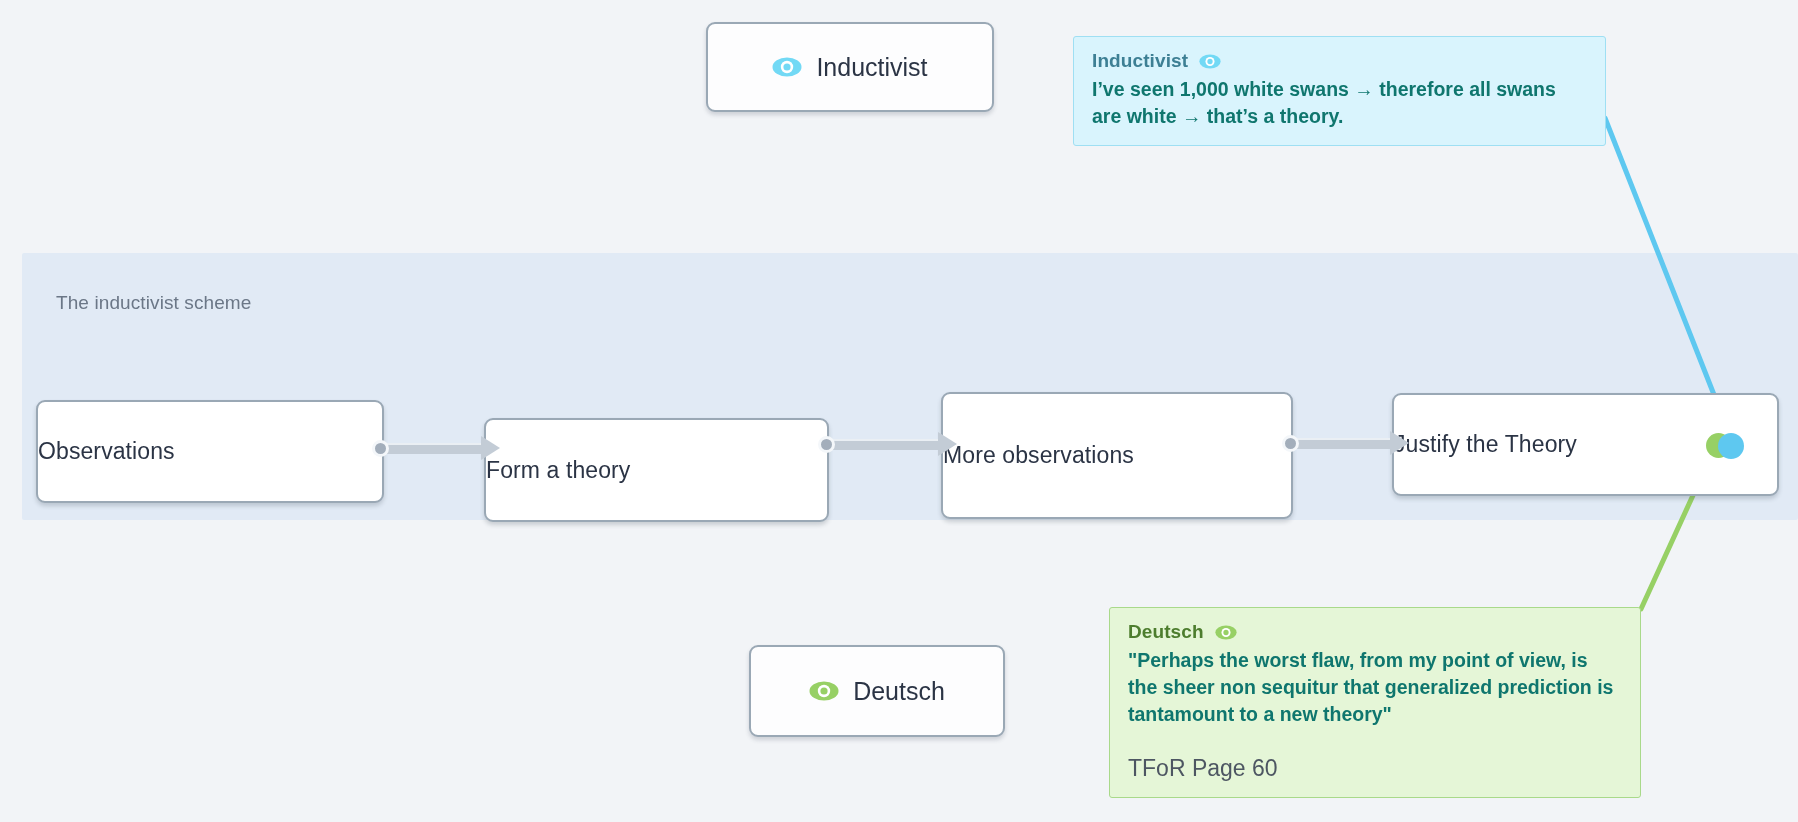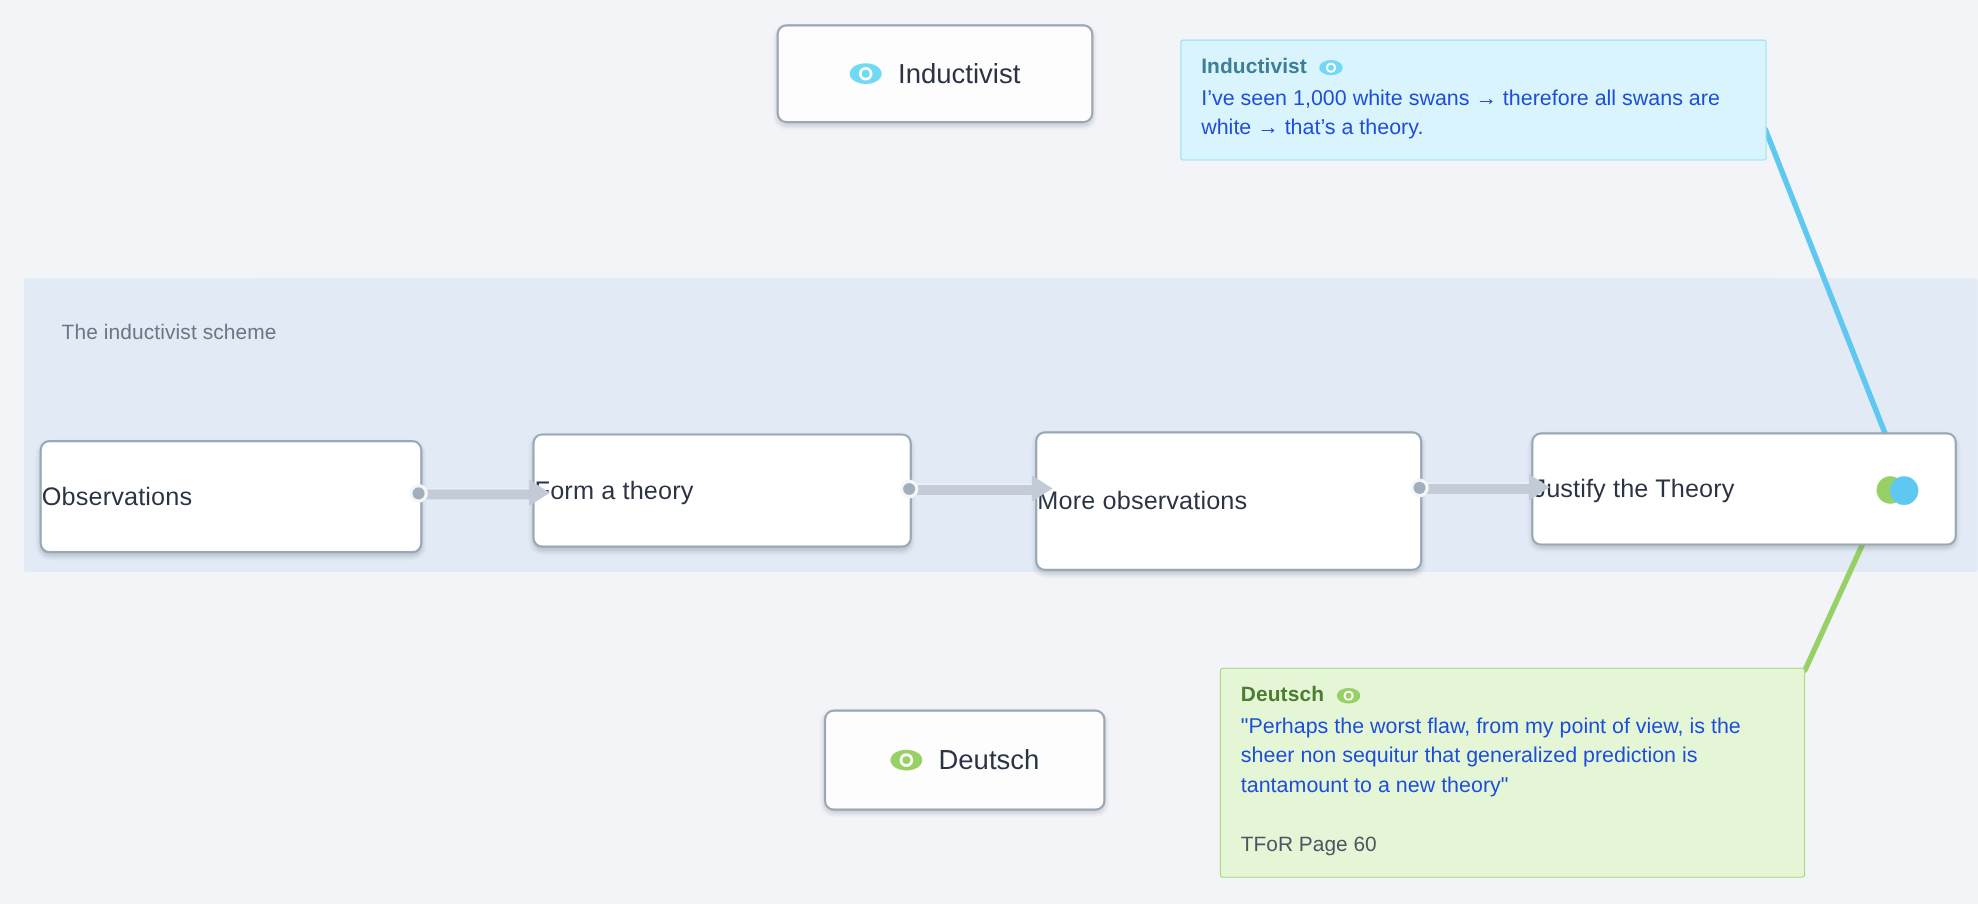--- a/index.html
+++ b/index.html
@@ -54,21 +54,21 @@
     display: flex;
     align-items: center;
   }
   .node-label {
     font-size: 23px;
     color: #2b3445;
     white-space: nowrap;
     letter-spacing: .1px;
   }
   #node-0 { left: 36px;   top: 400px; width: 348px; height: 103px; }
-  #node-1 { left: 484px;  top: 394px; width: 345px; height: 104px; }
+  #node-1 { left: 484px;  top: 418px; width: 345px; height: 104px; }
   #node-2 { left: 941px;  top: 392px; width: 352px; height: 127px; }
   #node-3 { left: 1392px; top: 393px; width: 387px; height: 103px; }
 
   
   .edge {
     position: absolute;
     height: 22px;
     display: flex;
     align-items: center;
   }
@@ -138,25 +138,26 @@
     margin-bottom: 4px;
   }
   .note-title {
     font-size: 19px;
     font-weight: bold;
     letter-spacing: .1px;
   }
   .note-body {
     font-size: 19.5px;
     line-height: 27px;
-    color: #1d4ed8;
+    color: #0f766e;
     white-space: pre-wrap;
+    font-weight: bold;
   }
   .note-meta {
-    font-size: 19px;
+    font-size: 23px;
     line-height: 27px;
     color: #4d5662;
     margin-top: 27px;
   }
 
   #note-inductivist {
     left: 1073px; top: 36px; width: 533px;
     background: #d9f4fd;
     border: 1px solid #9fdff3;
   }

